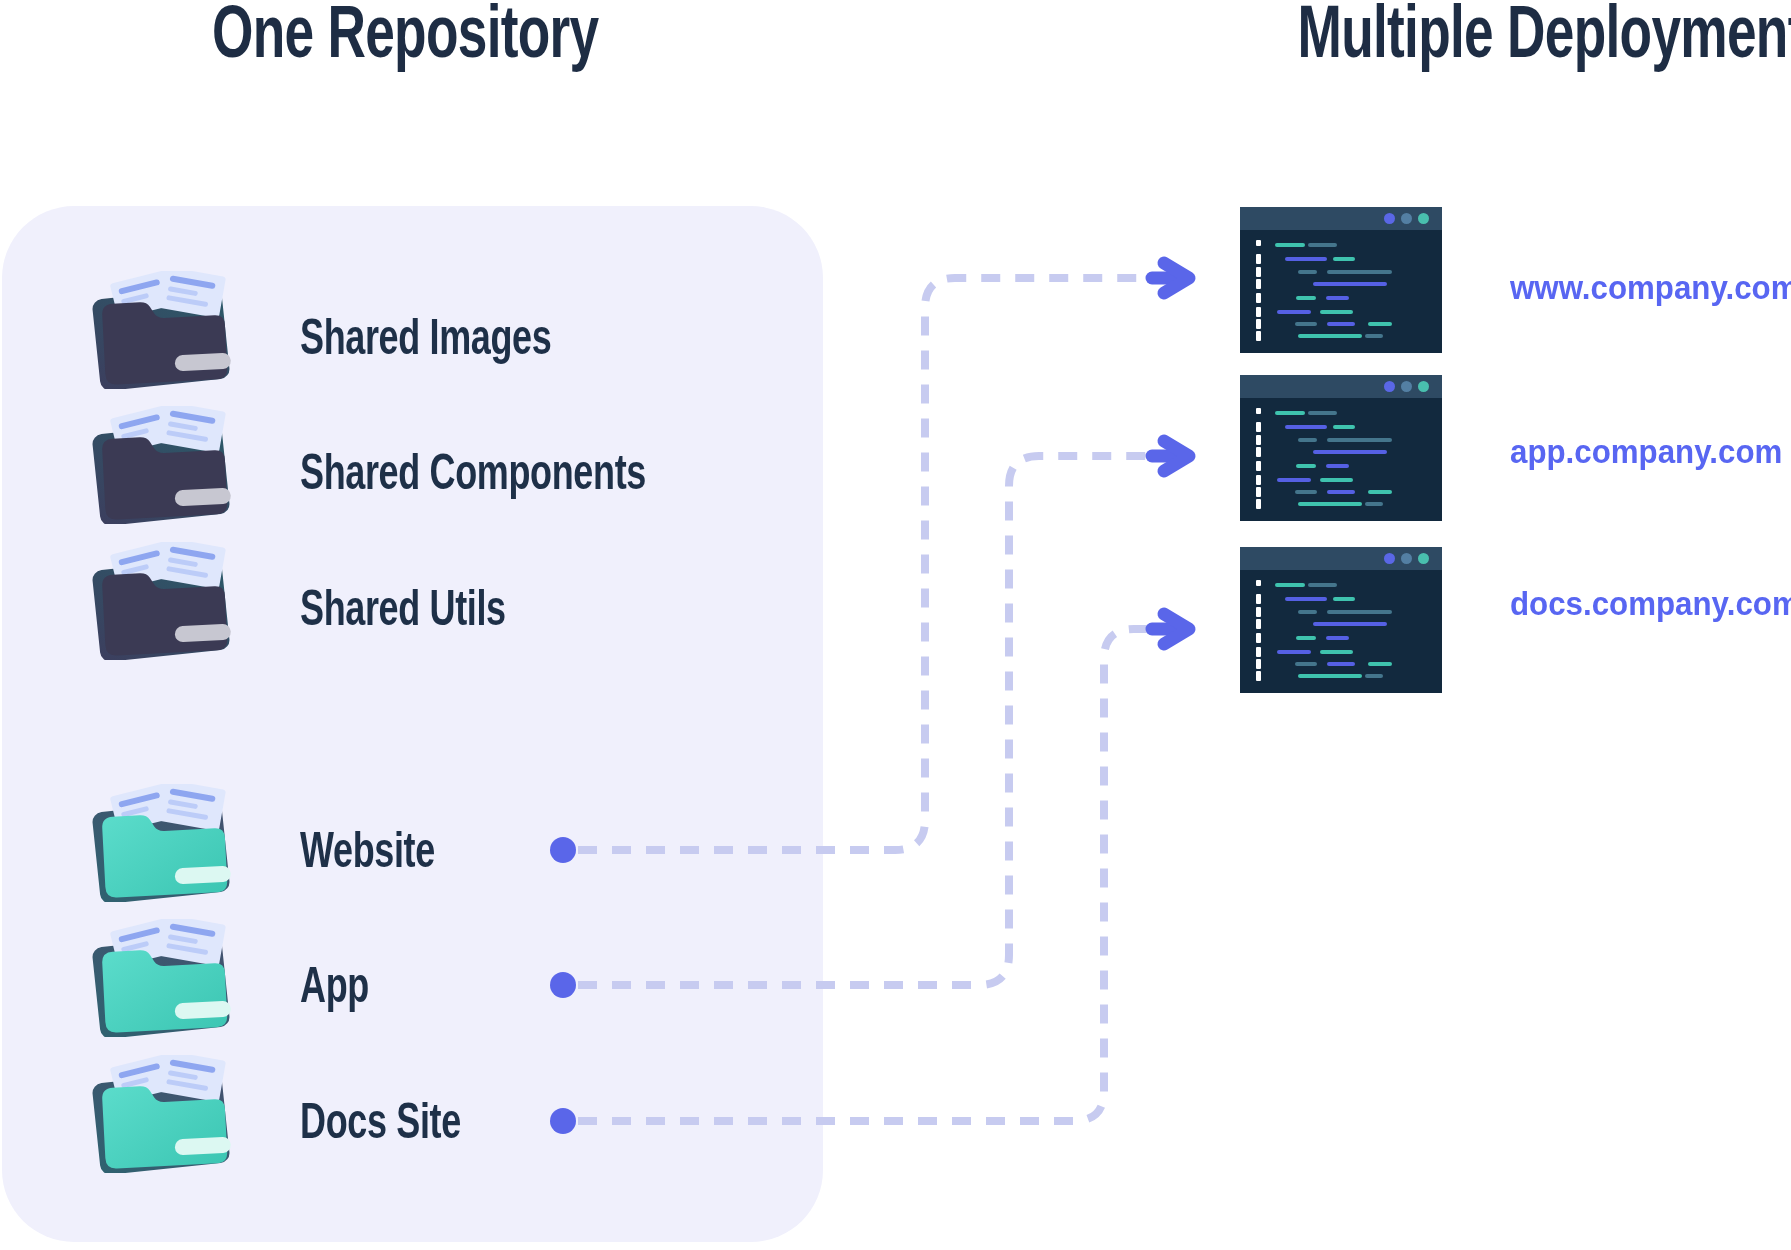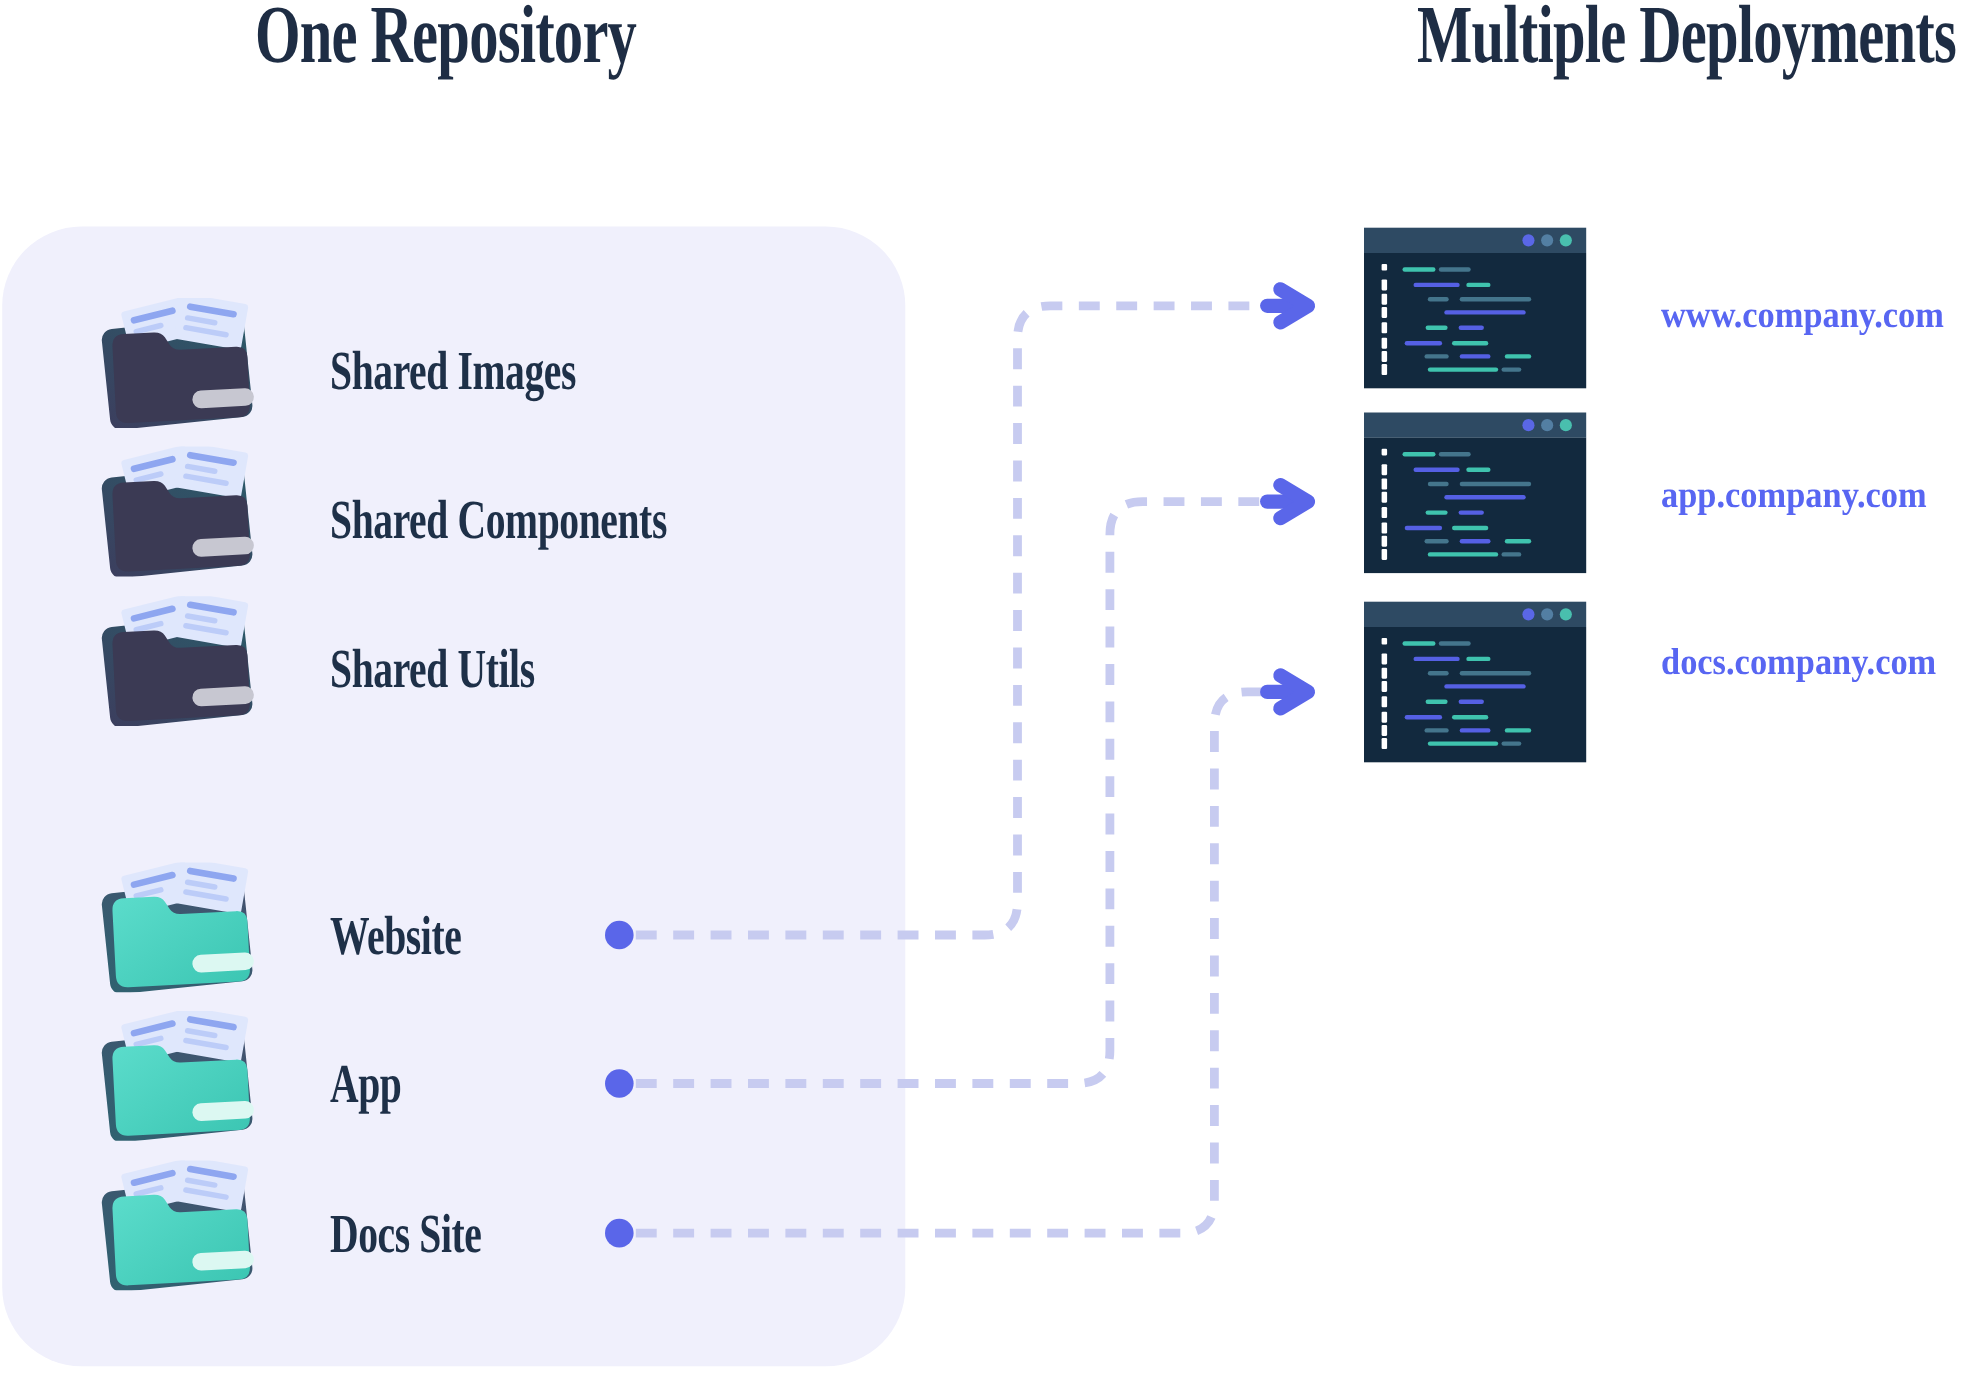--- a/index.html
+++ b/index.html
@@ -1,18 +1,18 @@
 <!DOCTYPE html>
 <html><head>
 <meta charset="utf-8">
 <style>
   html,body{margin:0;padding:0;background:#fff;}
   #stage{
     position:relative;width:1791px;height:1250px;overflow:hidden;
-    background:#ffffff;font-family:Liberation Serif, serif;
+    background:#ffffff;font-family:Liberation Sans, sans-serif;
   }
   
   #repo-panel{position:absolute;left:2px;top:206px;width:821px;height:1036px;
     border-radius:72px;background:#f0f0fc;}
   
   .h-wrap{position:absolute;text-align:center;white-space:nowrap;}
   .h-main{display:inline-block;font-weight:700;font-size:75px;line-height:1;
     letter-spacing:-1px;color:#1e2d44;transform:scaleX(.71);transform-origin:center;}
   .h-sub{display:inline-block;font-weight:700;font-size:56px;line-height:1;
     letter-spacing:-1px;color:#4cc9bd;transform:scaleX(.78);transform-origin:center;}

